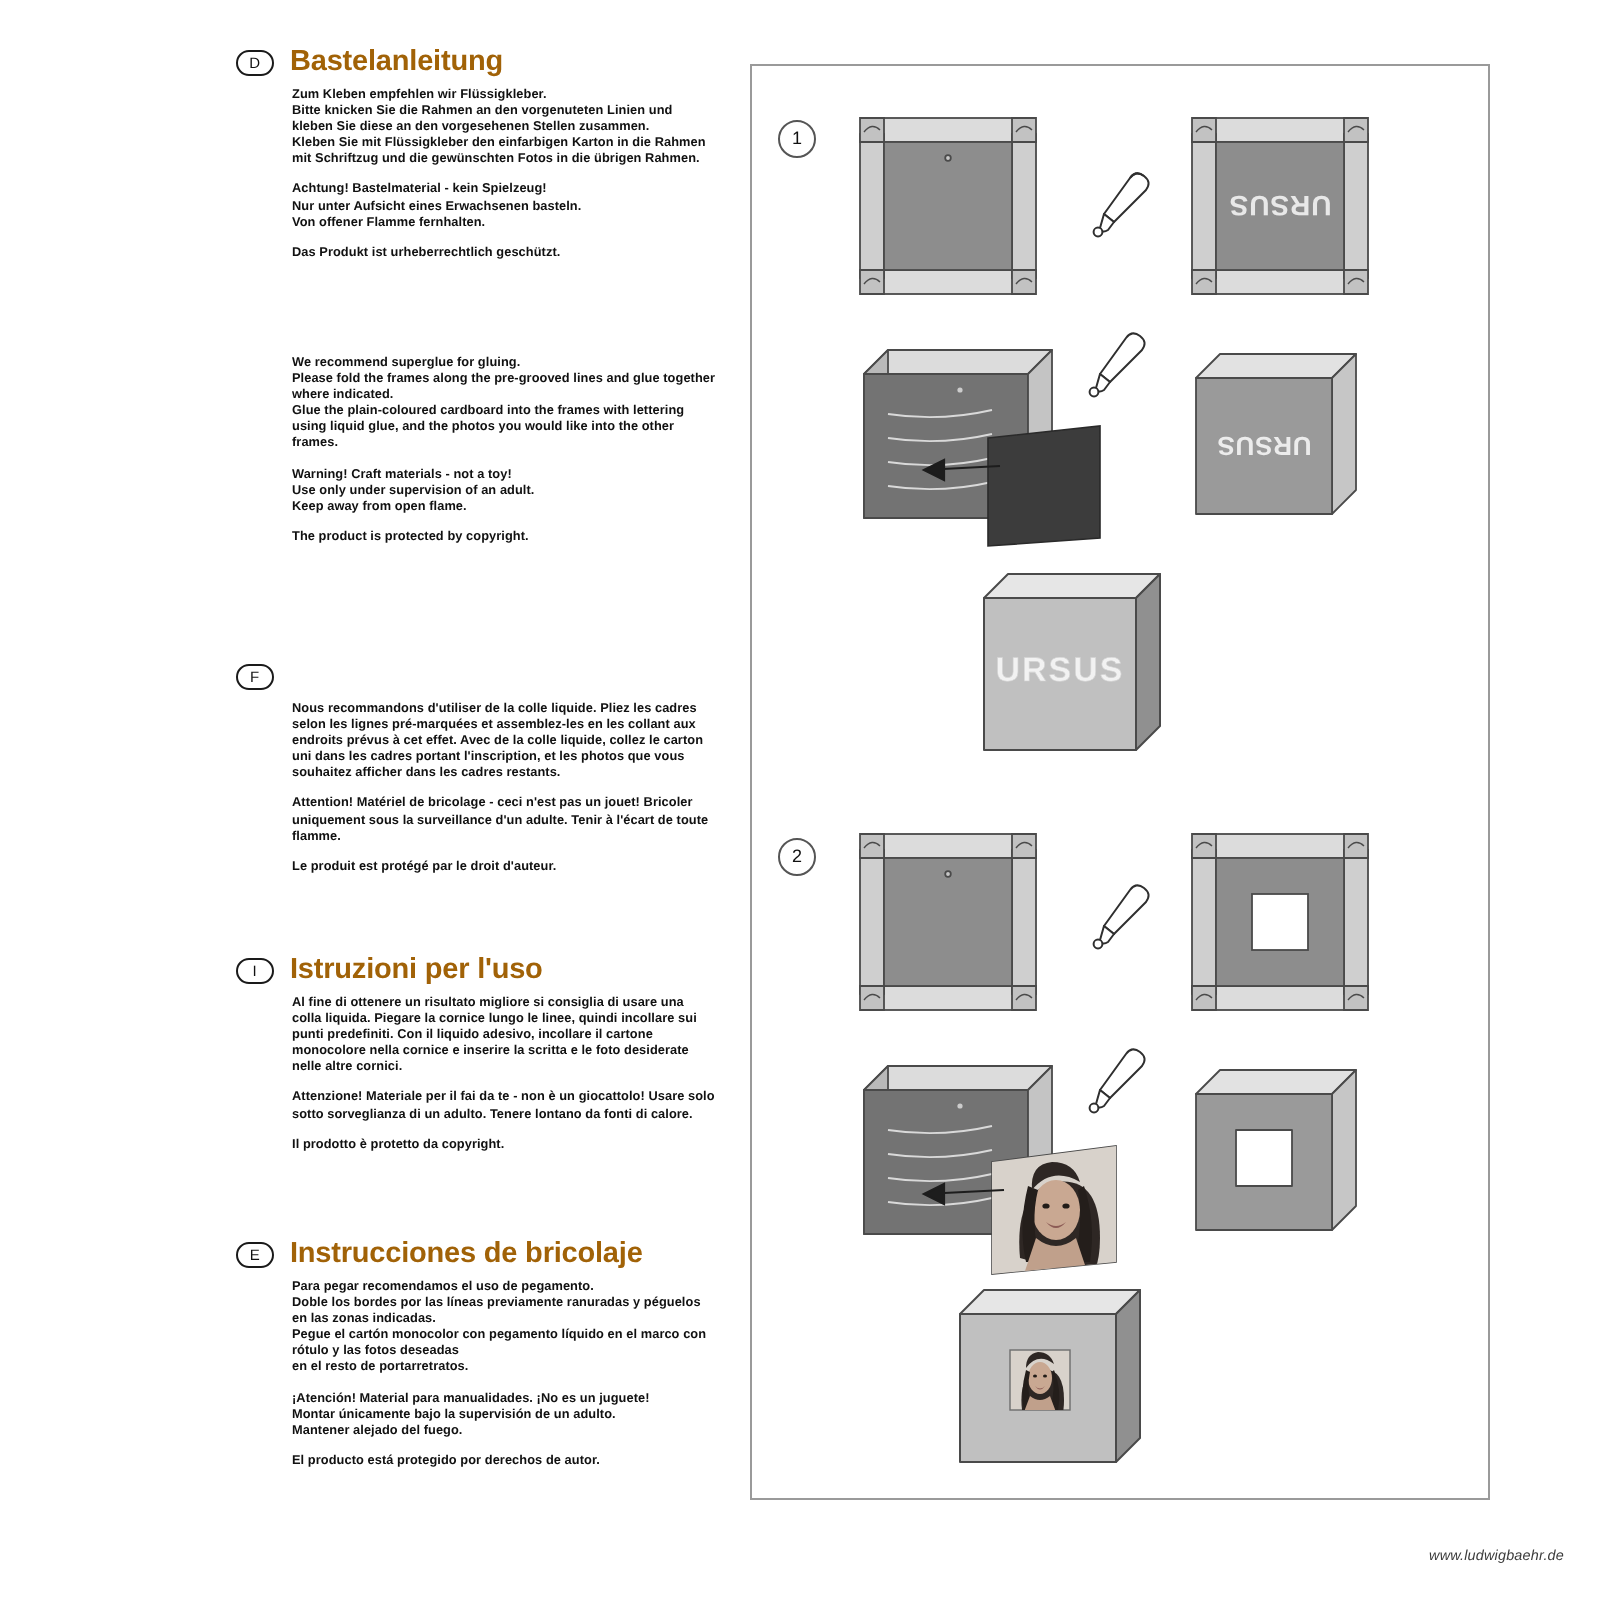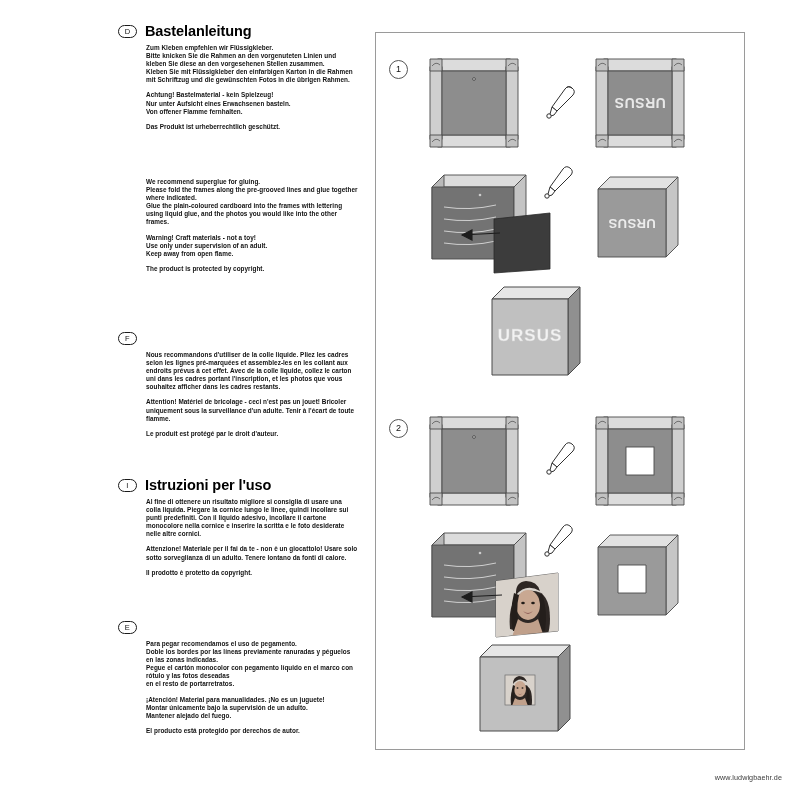--- a/index.html
+++ b/index.html
@@ -39,21 +39,21 @@
     color:#111;
     padding:0 2px;
     box-sizing:border-box;
     background:#fff;
   }
   .lang-title{
     font-size:14.5px;
     font-weight:bold;
     letter-spacing:-0.1px;
     white-space:nowrap;
-    color:#000000;
+    color:#a16207;
   }
   .lang-body{
     margin-left:28px;
     width:212px;
   }
   .para{
     font-size:6.4px;
     line-height:8.1px;
     letter-spacing:0.04px;
     color:#111;
@@ -86,20 +86,21 @@
   }
   .fig{position:absolute;}
 
   
   #footer-url{
     position:absolute;
     right:18px; bottom:18px;
     font-size:7.2px;
     color:#3b3b3b;
     letter-spacing:.1px;
+    font-style:italic;
   }
   svg{display:block;overflow:visible;}
 </style>
 </head>
 <body>
 
 <div id="sheet">
 
   <div id="left-col">
 
@@ -150,20 +151,21 @@
       <div class="lang-body">
         <p class="para" style="white-space: pre-line;">Al fine di ottenere un risultato migliore si consiglia di usare una colla liquida. Piegare la cornice lungo le linee, quindi incollare sui punti predefiniti. Con il liquido adesivo, incollare il cartone monocolore nella cornice e inserire la scritta e le foto desiderate nelle altre cornici.</p>
         <p class="para" style="white-space: pre-line;">Attenzione! Materiale per il fai da te - non è un giocattolo! Usare solo sotto sorveglianza di un adulto. Tenere lontano da fonti di calore.</p>
         <p class="para" style="white-space: pre-line;">Il prodotto è protetto da copyright.</p>
       </div>
     </div>
 
     <div class="lang-block" style="top:596px;">
       <div class="lang-head">
         <span class="flag-badge">E</span>
+        <span class="lang-title">Instrucciones de bricolaje</span>
       </div>
       <div class="lang-body">
         <p class="para" style="white-space: pre-line;">Para pegar recomendamos el uso de pegamento.
 Doble los bordes por las líneas previamente ranuradas y péguelos en las zonas indicadas.
 Pegue el cartón monocolor con pegamento líquido en el marco con rótulo y las fotos deseadas
 en el resto de portarretratos.</p>
         <p class="para" style="white-space: pre-line;">¡Atención! Material para manualidades. ¡No es un juguete!
 Montar únicamente bajo la supervisión de un adulto.
 Mantener alejado del fuego.</p>
         <p class="para" style="white-space: pre-line;">El producto está protegido por derechos de autor.</p>

